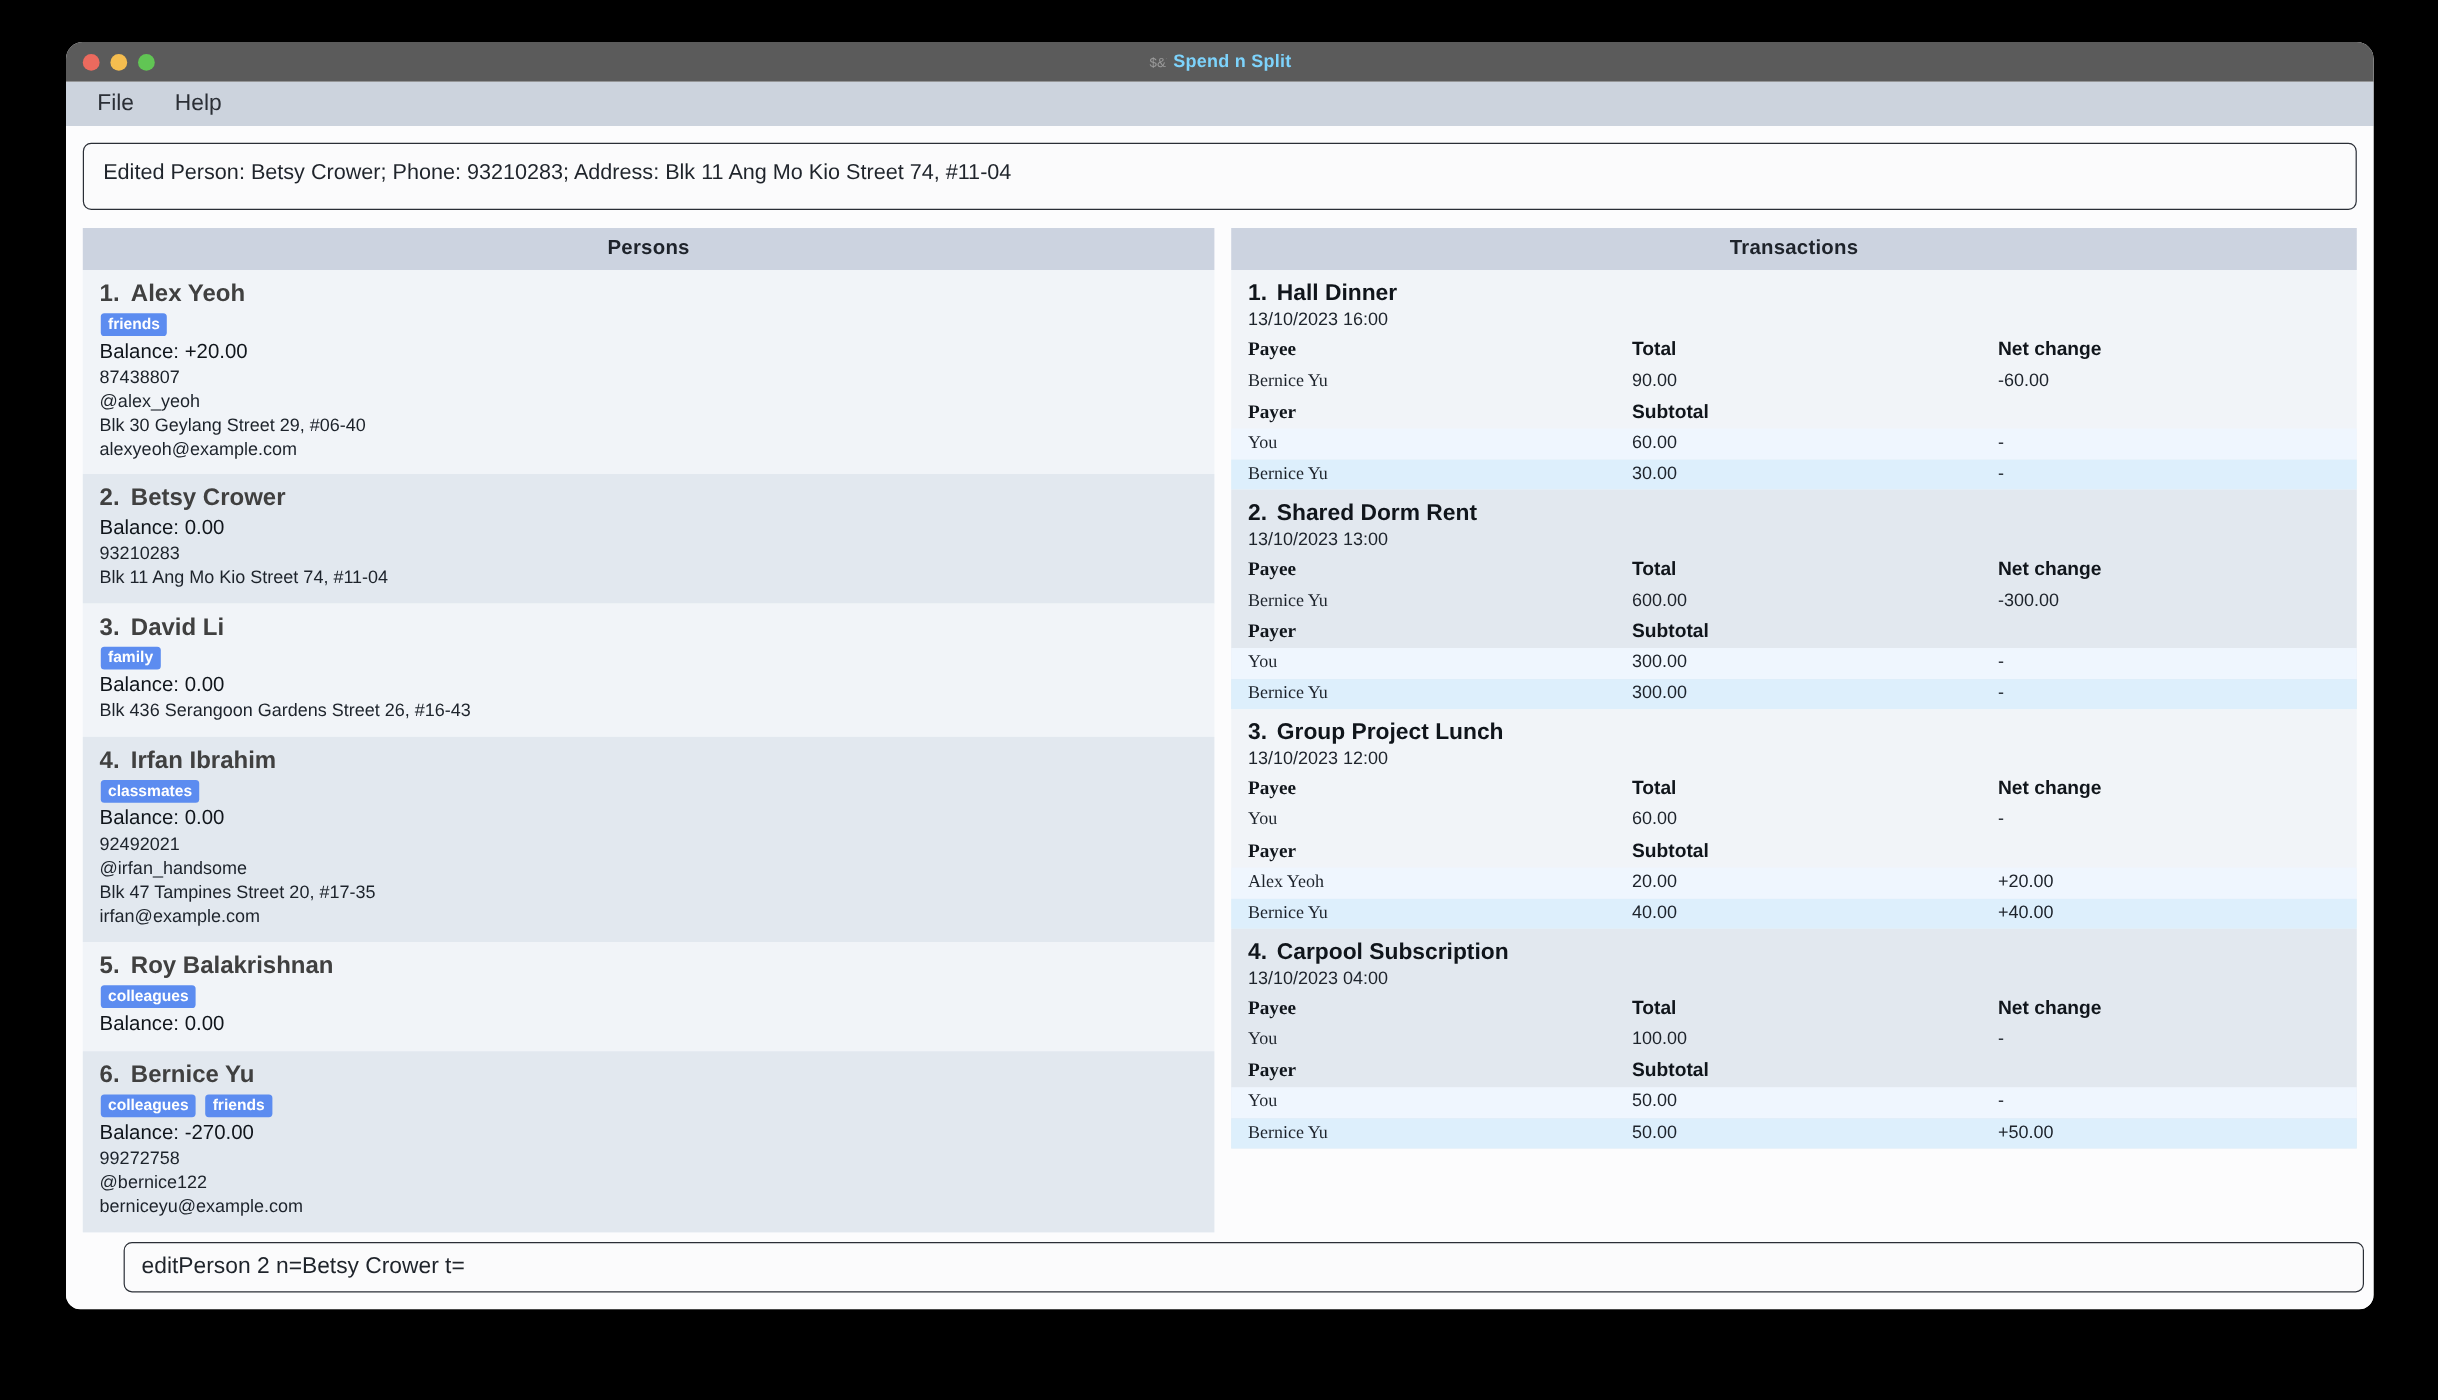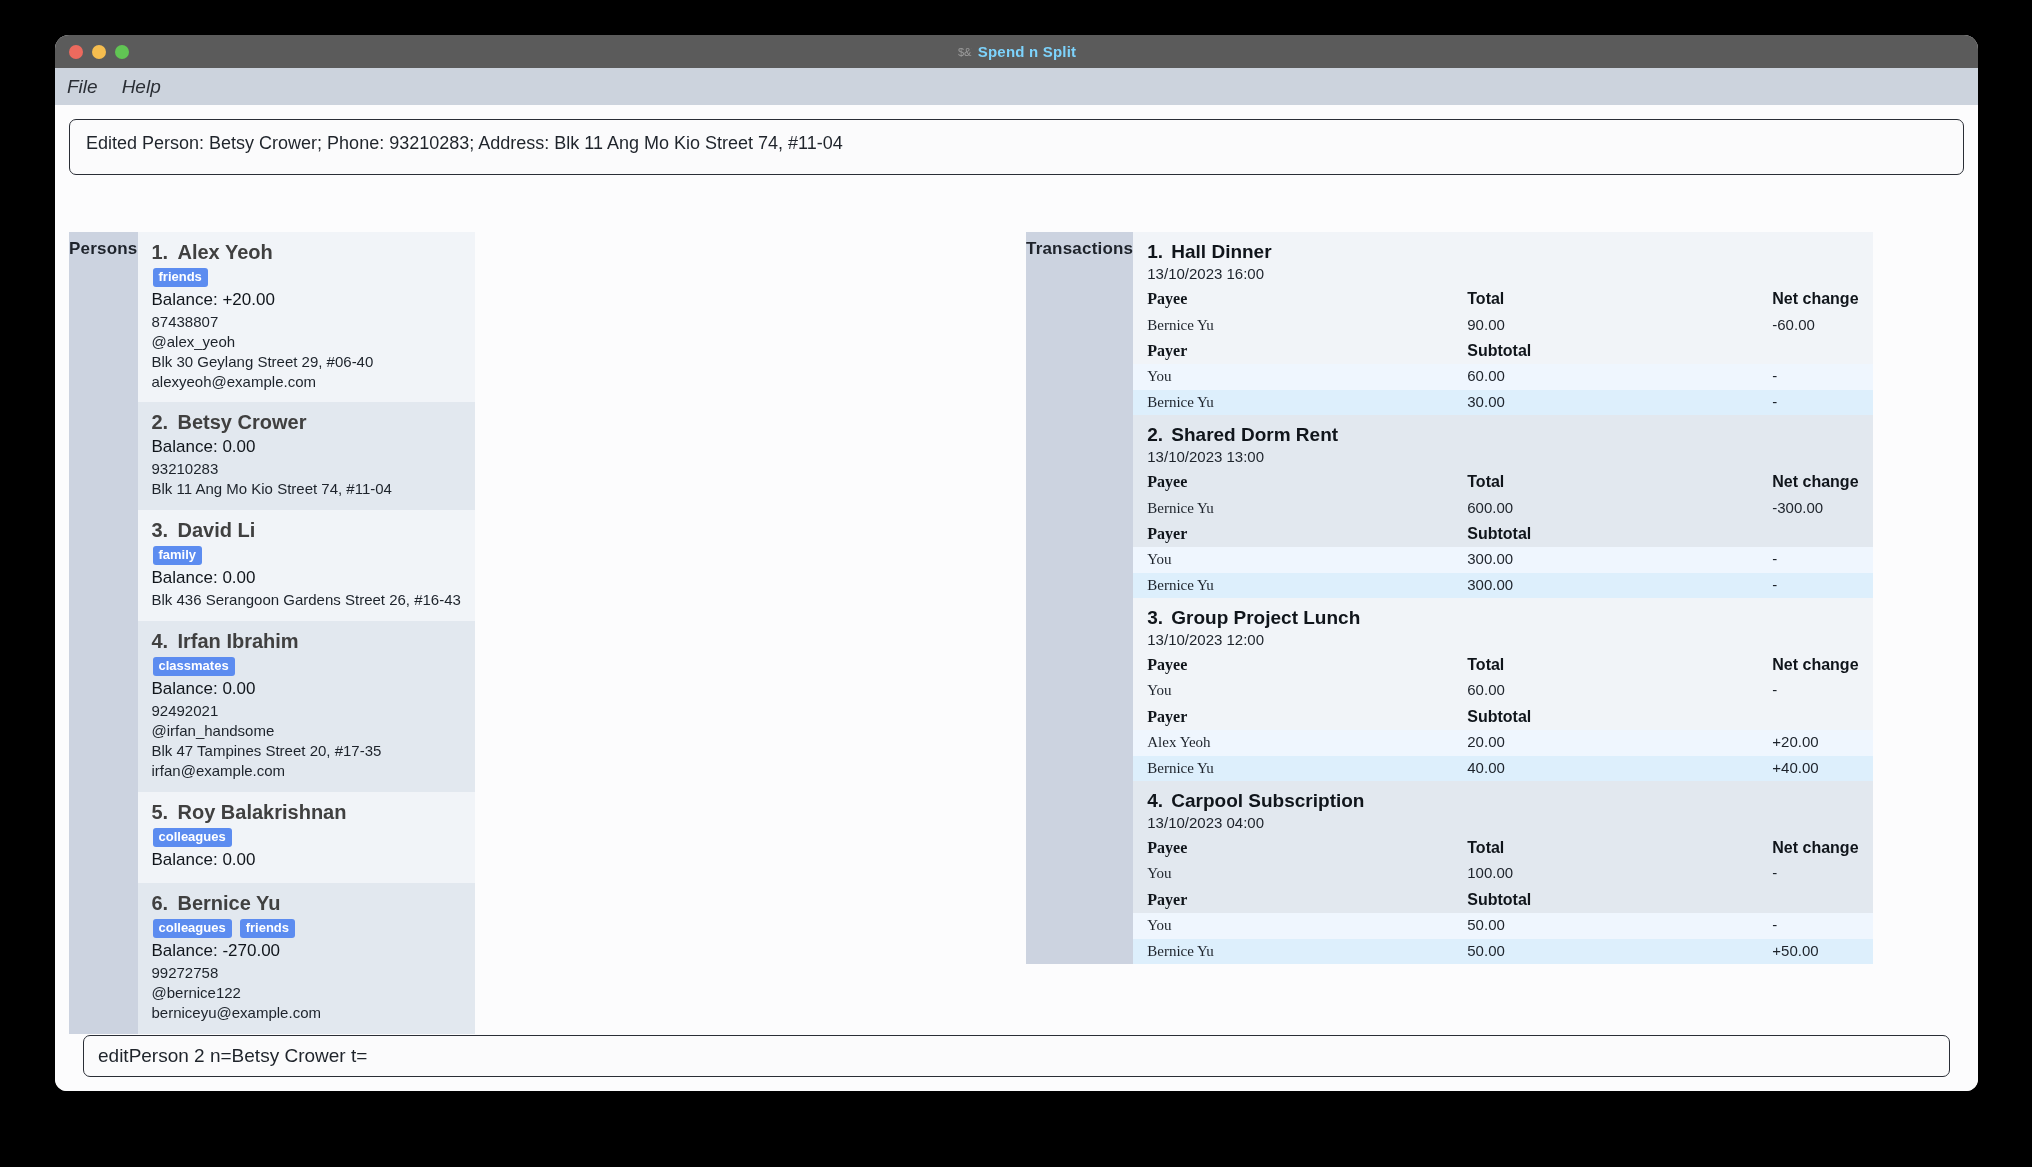--- a/index.html
+++ b/index.html
@@ -59,22 +59,23 @@
     font-weight: bold;
     letter-spacing: .2px;
   }
 
   
   #menubar {
     height: 37px;
     background: #ccd3dd;
     display: flex;
     align-items: center;
+    padding-left: 14px;
+    gap: 10px;
     flex: 0 0 auto;
-    font-style: italic;
   }
   .menu-item {
     font-size: 19px;
     color: #2b2f36;
     padding: 2px 12px;
     border-radius: 3px;
     cursor: default;
   }
 
   
@@ -104,23 +105,22 @@
   #panels {
     display: flex;
     gap: 14px;
     margin-top: 15px;
     flex: 1 1 auto;
     min-height: 0;
     align-items: flex-start;
   }
   .panel {
     display: flex;
-    flex-direction: row;
+    flex-direction: column;
     min-width: 0;
-    margin-top: 42px;
   }
   #persons-panel { width: 943px; flex: 0 0 943px; }
   #transactions-panel { flex: 1 1 auto; }
 
   .panel-header {
     background: #ccd3e0;
     text-align: center;
     font-size: 17px;
     font-weight: bold;
     color: #1e232b;
@@ -212,20 +212,21 @@
     width: 100%;
     height: 42px;
     border: 1px solid #2a2e36;
     border-radius: 7px;
     background: #fbfbfc;
     font-family: "Liberation Sans", sans-serif;
     font-size: 19px;
     color: #1f242b;
     padding: 0 14px;
     outline: none;
+    margin-left: 20px;
   }
   #spacer { flex: 1 1 auto; min-height: 0; }
 </style>
 </head>
 <body>
 
 <div id="window">
 
   <div id="titlebar">
     <div class="traffic">

